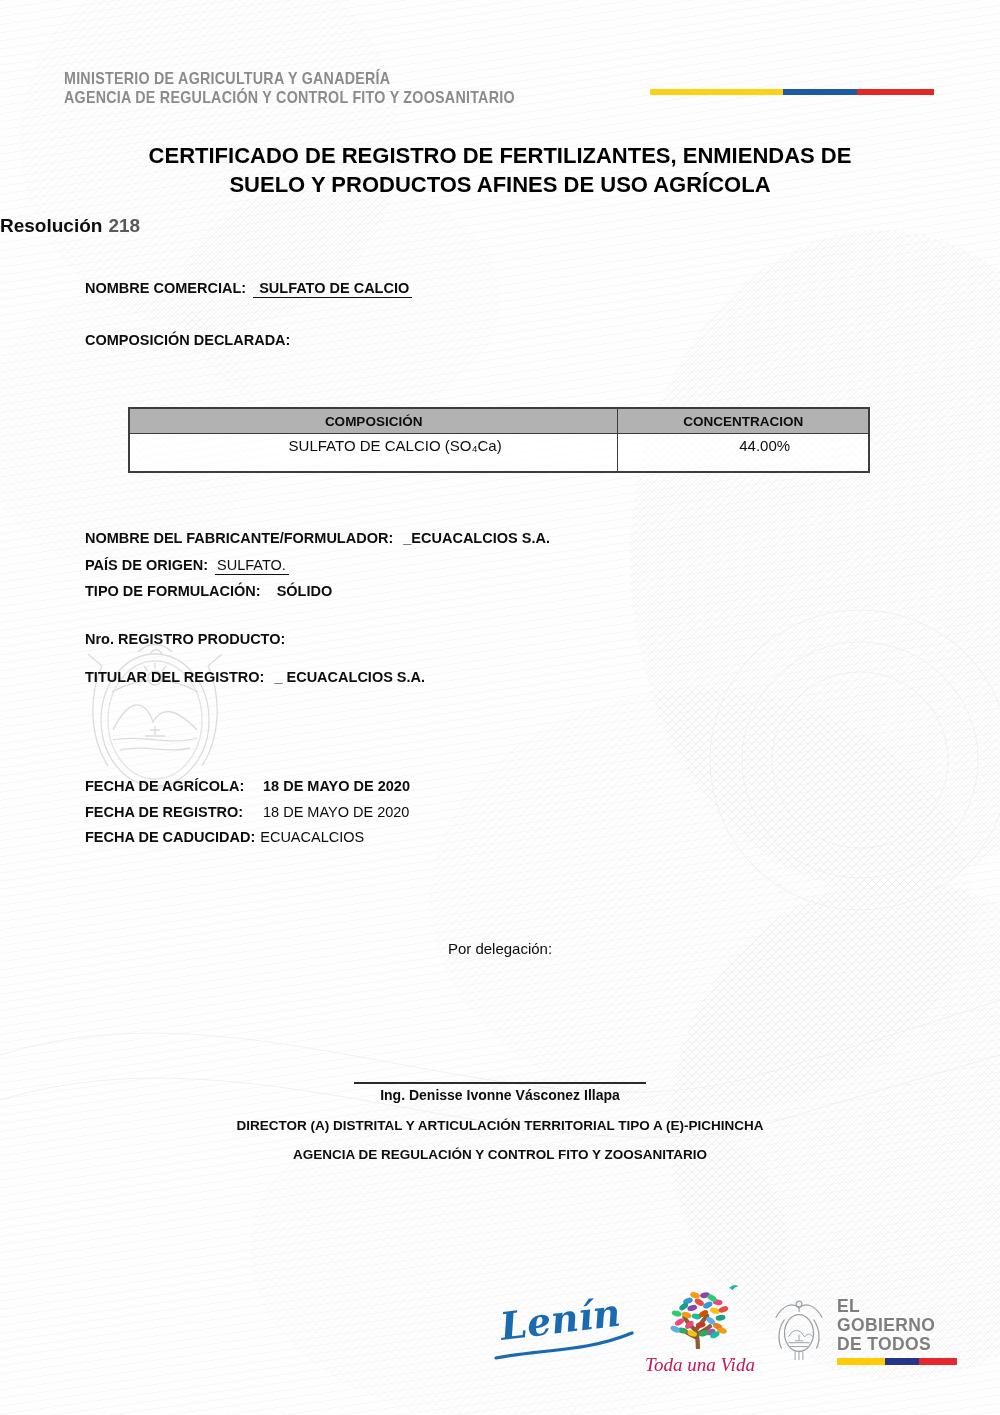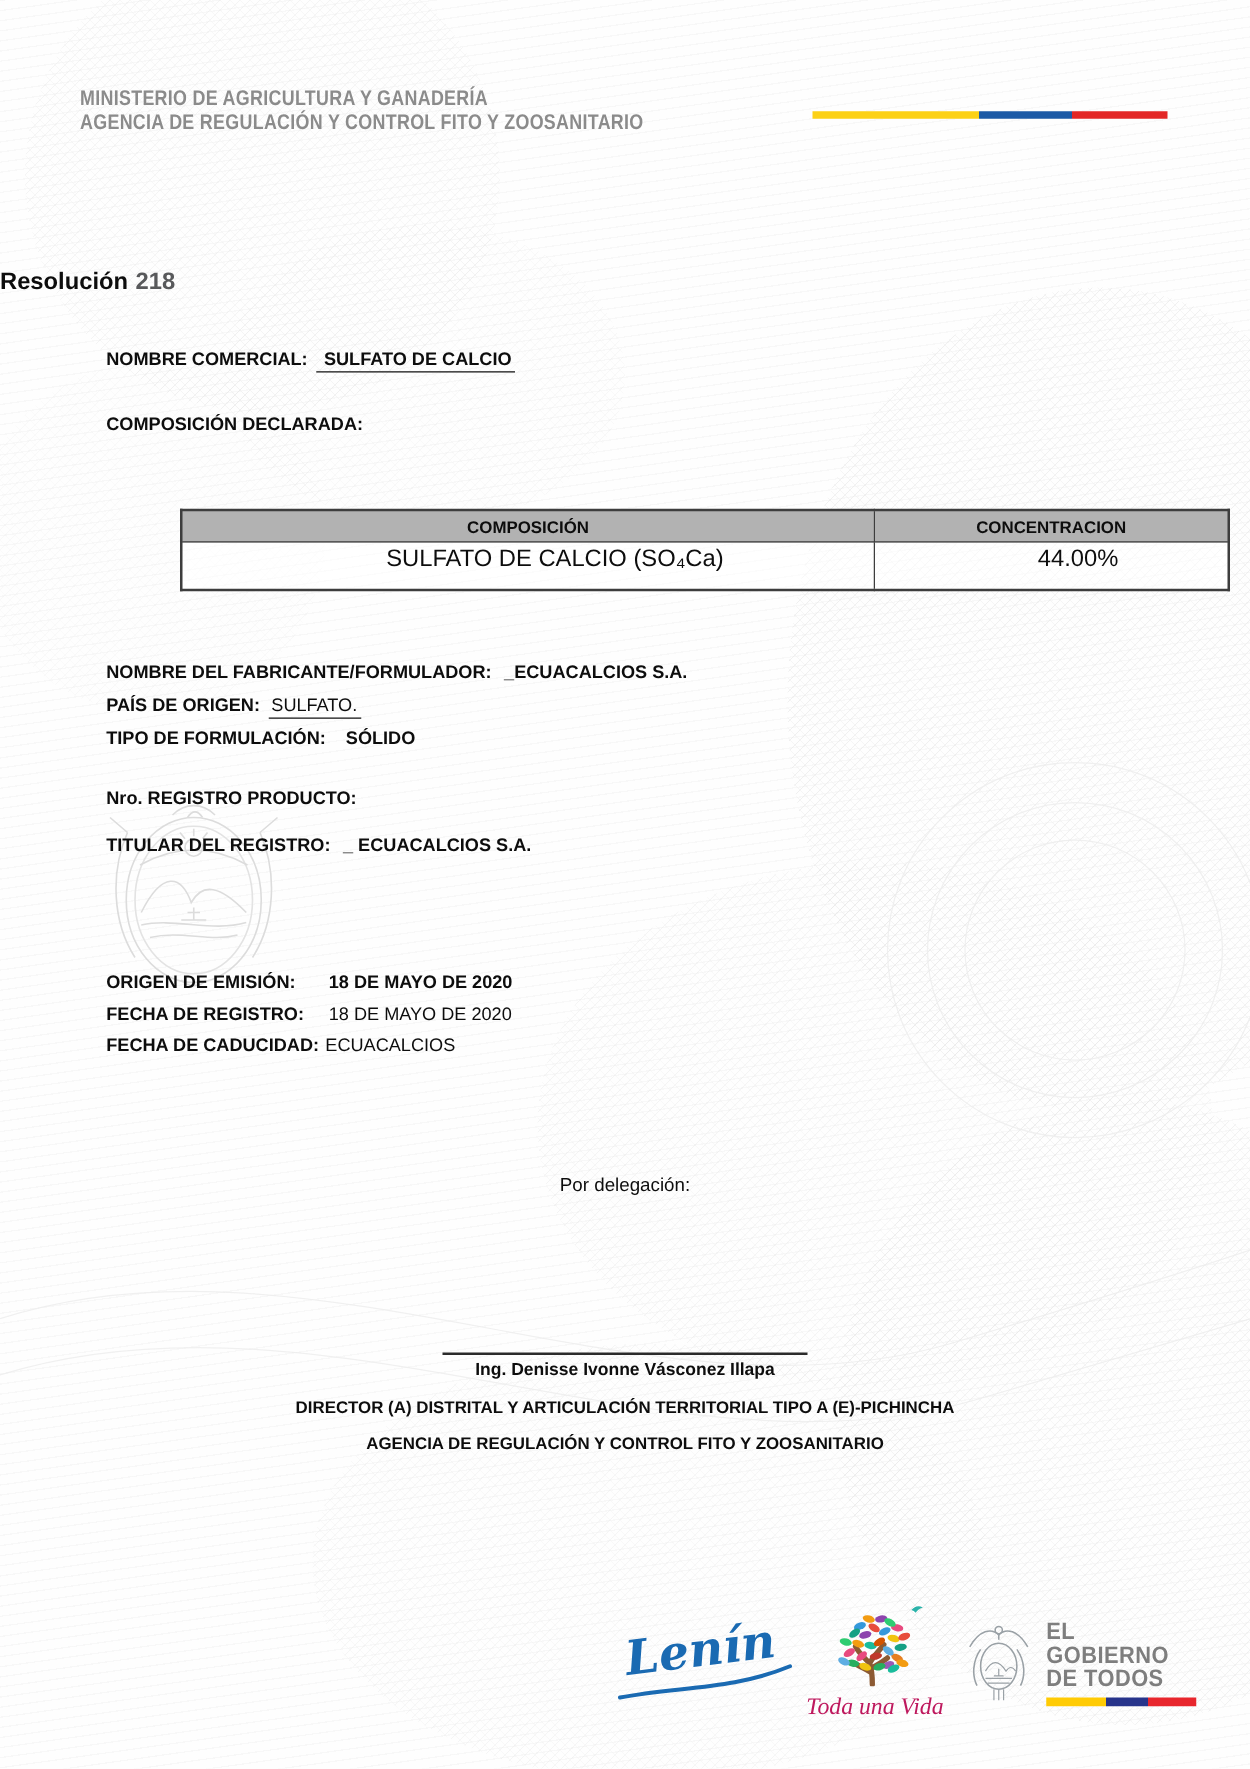--- a/index.html
+++ b/index.html
@@ -53,32 +53,31 @@
 
   
   .fline{position:absolute;left:85px;font-size:14.5px;white-space:nowrap;}
   .flabel{font-weight:bold;}
   .fval{font-weight:bold;margin-left:6px;}
   .underlined{border-bottom:1.5px solid #111;padding:0 3px 1px 6px;}
   .regular{font-weight:normal;}
 
   
   .comp-table{
-    position:absolute;left:128px;top:407px;width:840px;
+    position:absolute;left:128px;top:407px;width:742px;
     border-collapse:collapse;border:2px solid #3d3d3d;
     background:rgba(255,255,255,0.55);
-    margin-left:16px;
   }
   .comp-table th{
     background:#b2b2b2;border:1px solid #3d3d3d;
     font-size:13.5px;font-weight:bold;height:22px;text-align:center;color:#0d0d0d;
   }
   .comp-table td{
     border:1px solid #3d3d3d;height:33px;vertical-align:top;
-    font-size:19px;text-align:center;padding-top:3px;padding-left:44px;
+    font-size:15px;text-align:center;padding-top:3px;padding-left:44px;
   }
   .col-comp{width:492px;}
   .col-conc{width:250px;}
 
   
   .reg-number{
     position:absolute;left:378px;top:611px;
     font-size:33px;font-weight:bold;letter-spacing:0.5px;color:#000;white-space:nowrap;
   }
 
@@ -170,20 +169,24 @@
 
   <div class="content">
 
     <div class="gray-header">
       <div>MINISTERIO DE AGRICULTURA Y GANADERÍA</div>
       <div>AGENCIA DE REGULACIÓN Y CONTROL FITO Y ZOOSANITARIO</div>
     </div>
 
     <div class="flag-stripe"></div>
 
+    <div class="title">
+      <div>CERTIFICADO DE REGISTRO DE FERTILIZANTES, ENMIENDAS DE</div>
+      <div>SUELO Y PRODUCTOS AFINES DE USO AGRÍCOLA</div>
+    </div>
     <div class="resolution">
       <span>Resolución</span><span class="res-num">218</span>
     </div>
 
     <div class="fline" style="top:280px;">
       <span class="flabel">NOMBRE COMERCIAL:</span>
       <span class="fval underlined" style="margin-left:3px;">SULFATO DE CALCIO</span>
     </div>
 
     <div class="fline" style="top:332px;">
@@ -222,21 +225,21 @@
       <span class="flabel">Nro. REGISTRO PRODUCTO:</span>
     </div>
 
     <div class="fline" style="top:669px;">
       <span class="flabel">TITULAR DEL REGISTRO:</span>
       <span class="fval">_ ECUACALCIOS S.A.</span>
     </div>
 
     <div class="fechas">
       <div class="row">
-        <span class="flabel">ORIGEN DE EMISIÓN:</span>
+        <span class="flabel">FECHA DE AGRÍCOLA:</span>
         <span class="fval">18 DE MAYO DE 2020</span>
       </div>
       <div class="row">
         <span class="flabel">FECHA DE REGISTRO:</span>
         <span class="fval">18 DE MAYO DE 2020</span>
       </div>
       <div class="row">
         <span class="flabel">FECHA DE CADUCIDAD:</span>
         <span class="fval">ECUACALCIOS</span>
       </div>

